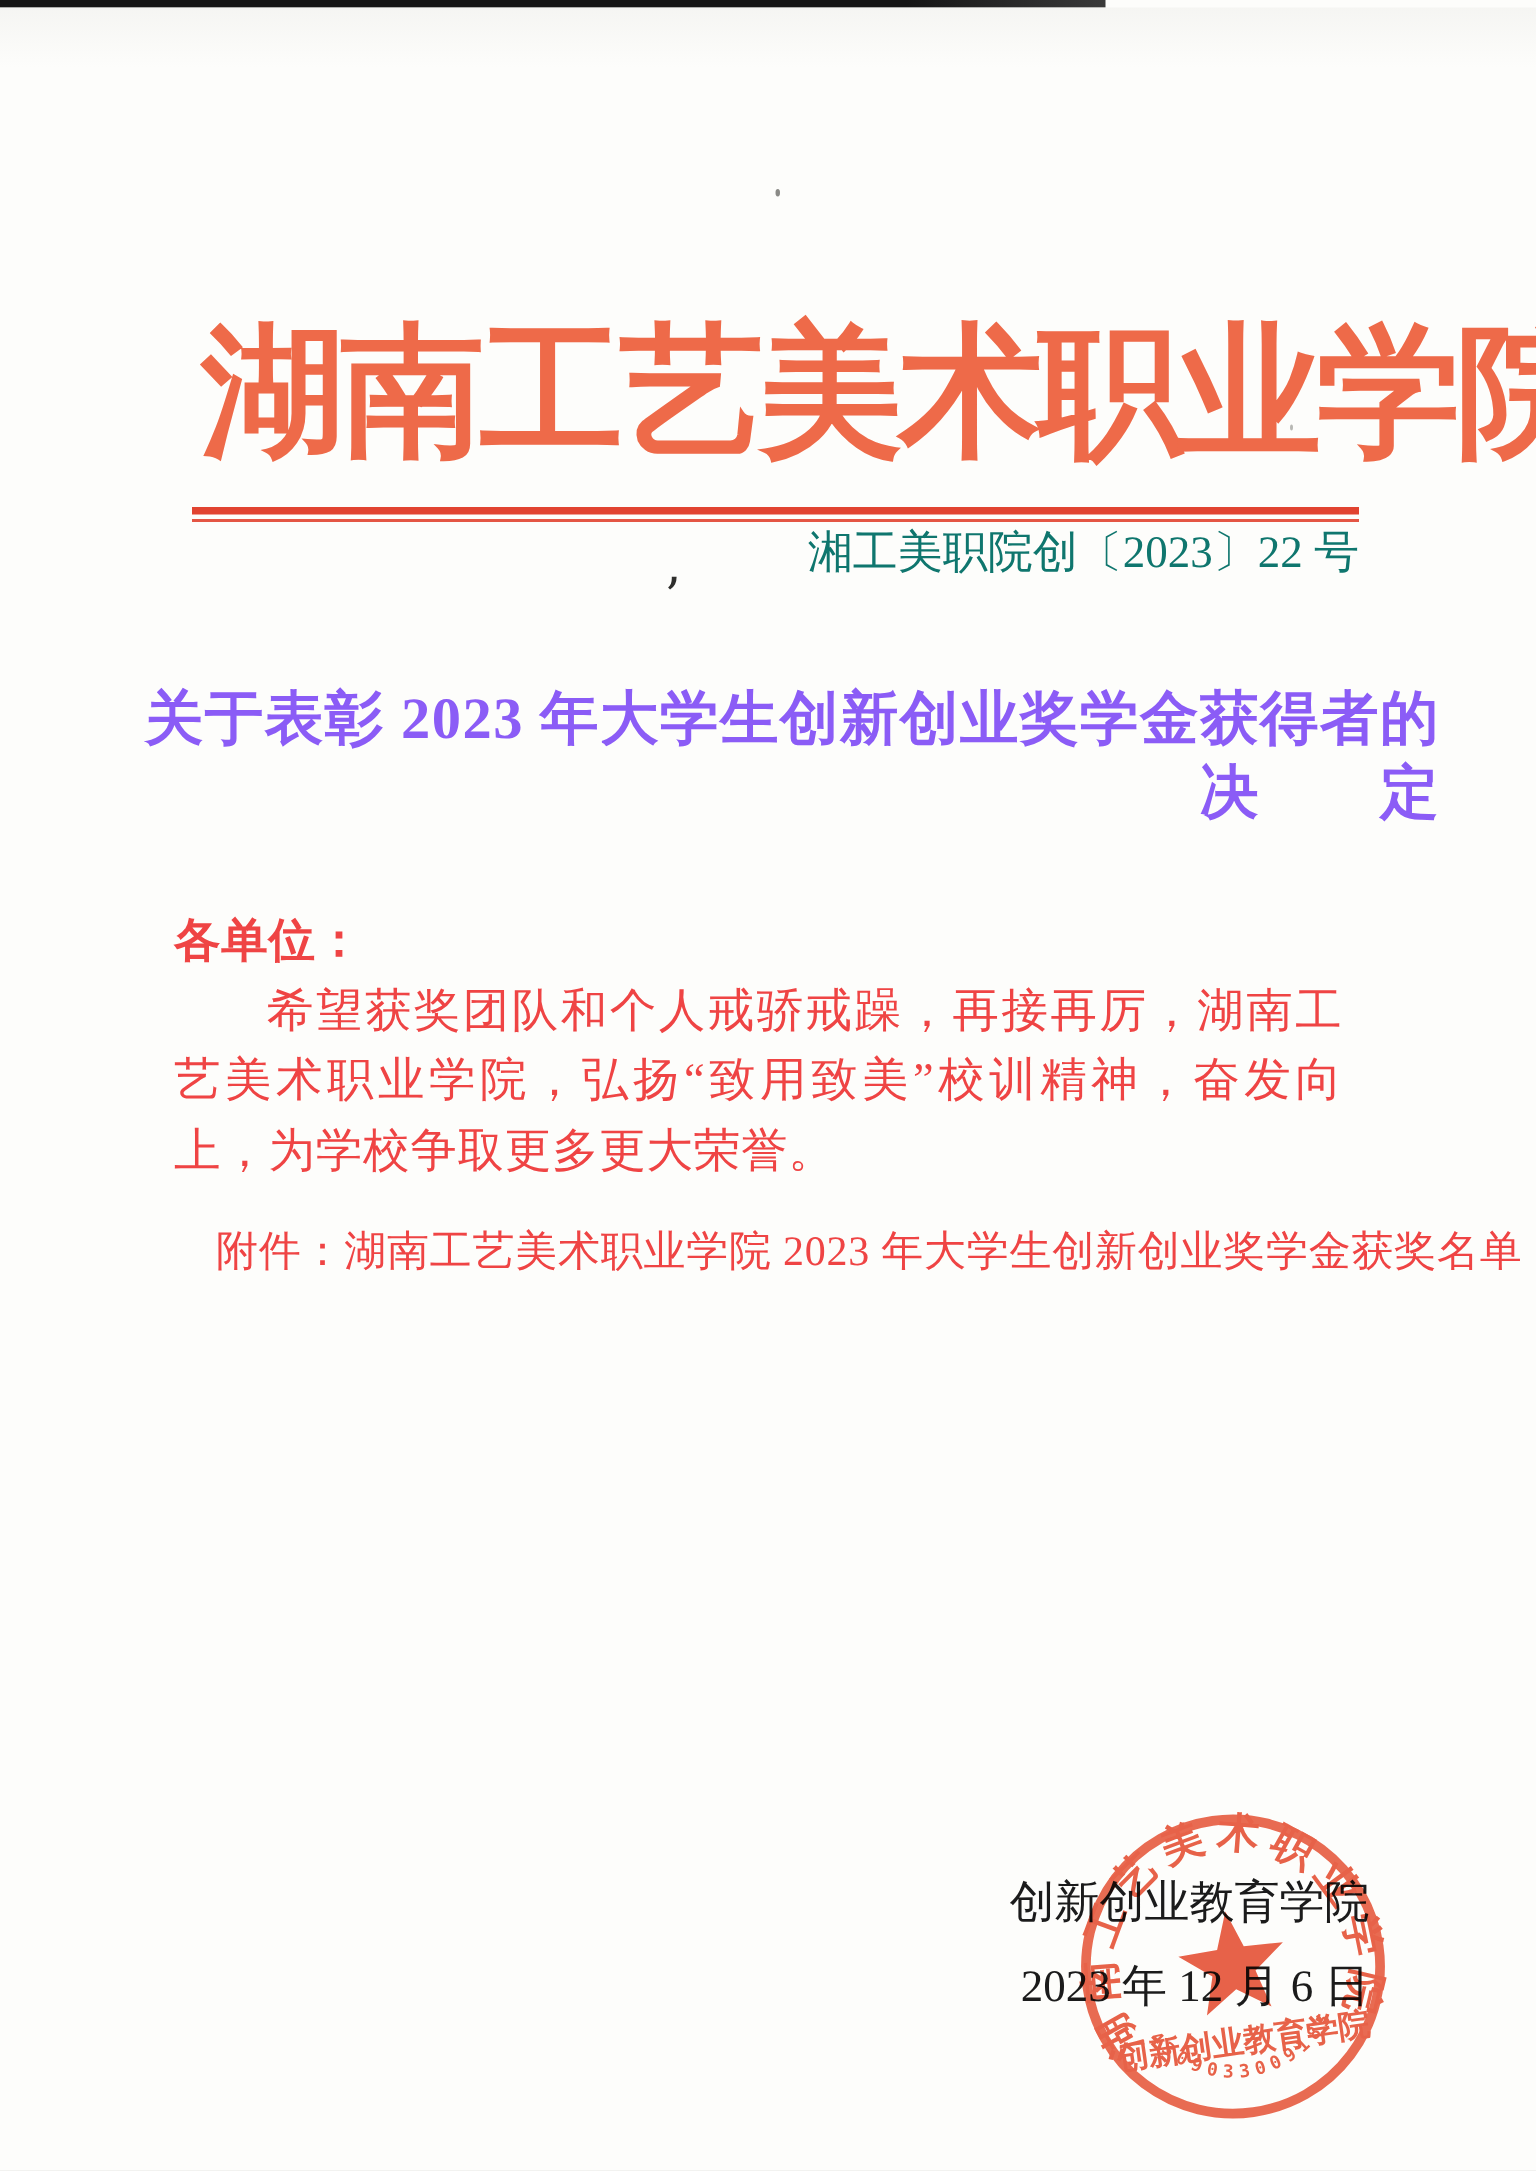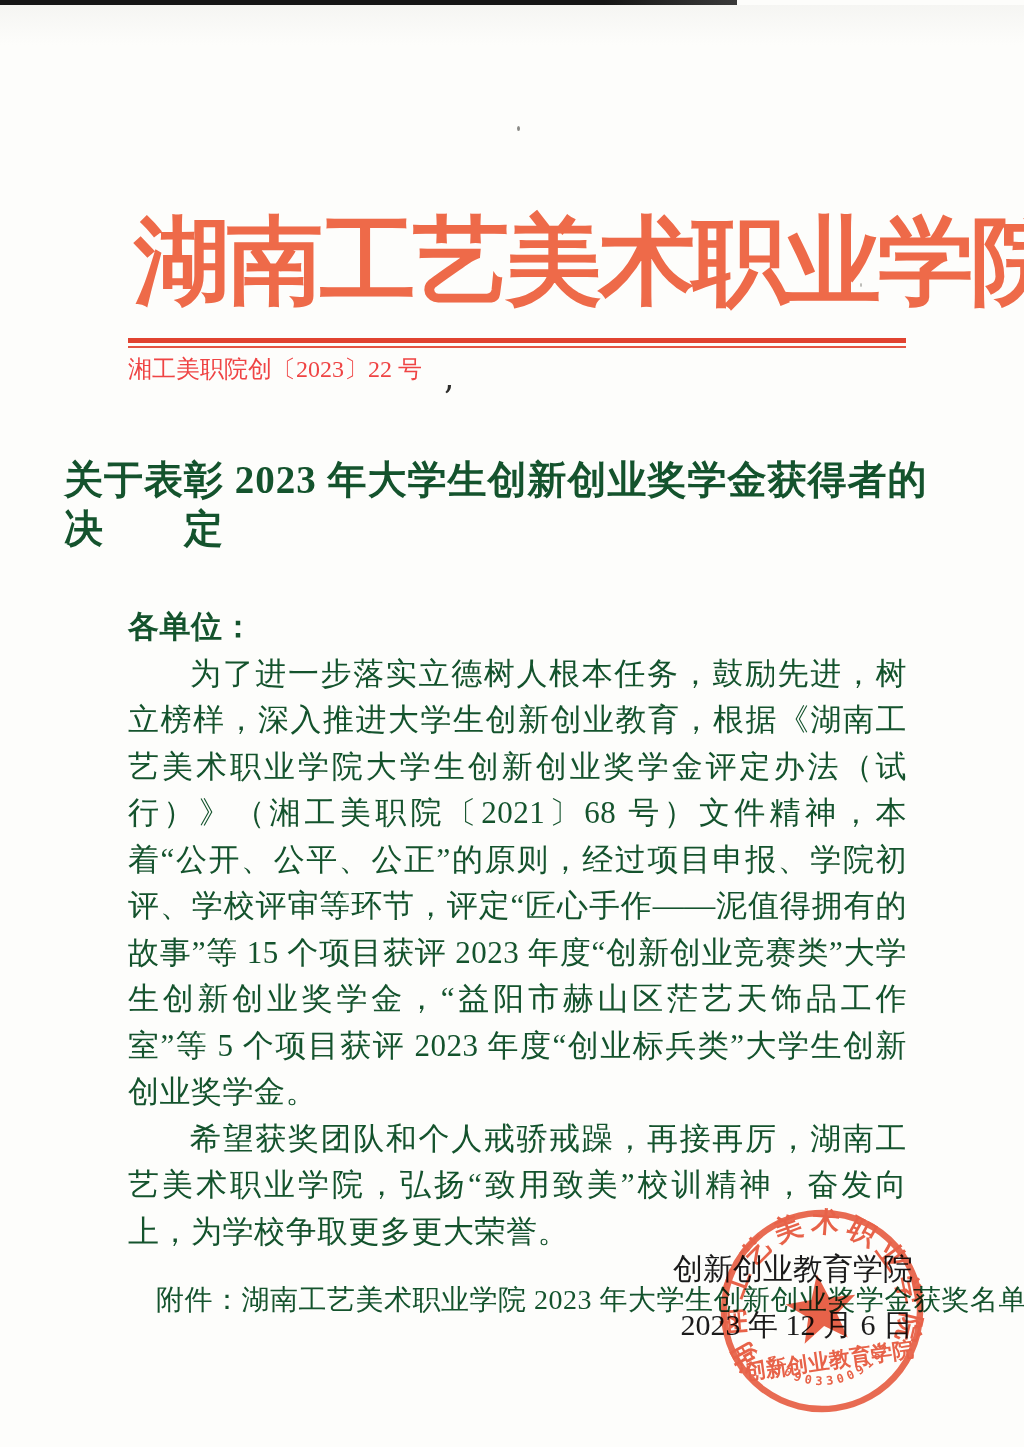--- a/index.html
+++ b/index.html
@@ -44,35 +44,36 @@
     font-weight:700;letter-spacing:-3px;
     color:var(--head-red);
     white-space:nowrap;
     text-align:justify;
   }
   .red-rule{position:absolute;top:338px;left:128px;width:778px;}
   .rule-thick{height:5px;background:var(--rule-red);}
   .rule-thin{height:2px;background:var(--rule-red);margin-top:3px;opacity:.9;}
   .doc-number{
     position:absolute;top:352px;left:128px;width:778px;
-    font-size:24px;line-height:34px;
-    color:#ef4444;
+    text-align:right;
+    font-size:30px;line-height:34px;
+    color:#0f766e;
   }
   .doc-title{
     position:absolute;top:455px;left:64px;width:896px;
-    text-align:left;
+    text-align:right;
     font-size:39px;line-height:49px;
-    font-weight:700;color:#14532d;
+    font-weight:700;color:#8b5cf6;
     letter-spacing:1px;
   }
   .content-flow{
-    position:absolute;top:604px;left:128px;width:779px;
+    position:absolute;top:604px;left:116px;width:779px;
     font-size:31px;line-height:46.5px;
     letter-spacing:.5px;
-    color:#14532d;
+    color:#ef4444;
   }
   .salutation{font-weight:700;}
   .para{
     text-indent:2em;
     text-align:justify;
   }
   .attachment{
     margin-top:22px;
     font-size:28px;
     text-indent:1em;
@@ -116,21 +117,20 @@
   </div>
 
   <div class="doc-number">湘工美职院创〔2023〕22 号</div>
 
   <div class="artifact-mark">’</div>
 
   <h1 class="doc-title"><span>关于表彰 2023 年大学生创新创业奖学金获得者的</span><br><span>决　　定</span></h1>
 
   <div class="content-flow">
     <div class="salutation">各单位：</div>
-    <p class="para">为了进一步落实立德树人根本任务，鼓励先进，树立榜样，深入推进大学生创新创业教育，根据《湖南工艺美术职业学院大学生创新创业奖学金评定办法（试行）》（湘工美职院〔2021〕68 号）文件精神，本着“公开、公平、公正”的原则，经过项目申报、学院初评、学校评审等环节，评定“匠心手作——泥值得拥有的故事”等 15 个项目获评 2023 年度“创新创业竞赛类”大学生创新创业奖学金，“益阳市赫山区茫艺天饰品工作室”等 5 个项目获评 2023 年度“创业标兵类”大学生创新创业奖学金。</p>
     <p class="para">希望获奖团队和个人戒骄戒躁，再接再厉，湖南工艺美术职业学院，弘扬“致用致美”校训精神，奋发向上，为学校争取更多更大荣誉。</p>
     <p class="attachment">附件：湖南工艺美术职业学院 2023 年大学生创新创业奖学金获奖名单</p>
   </div>
 
   <div class="sign-block">
     <div class="signer">创新创业教育学院</div>
     <div class="sign-date">2023 年 12 月 6 日</div>
   </div>
 
   <div class="seal">

